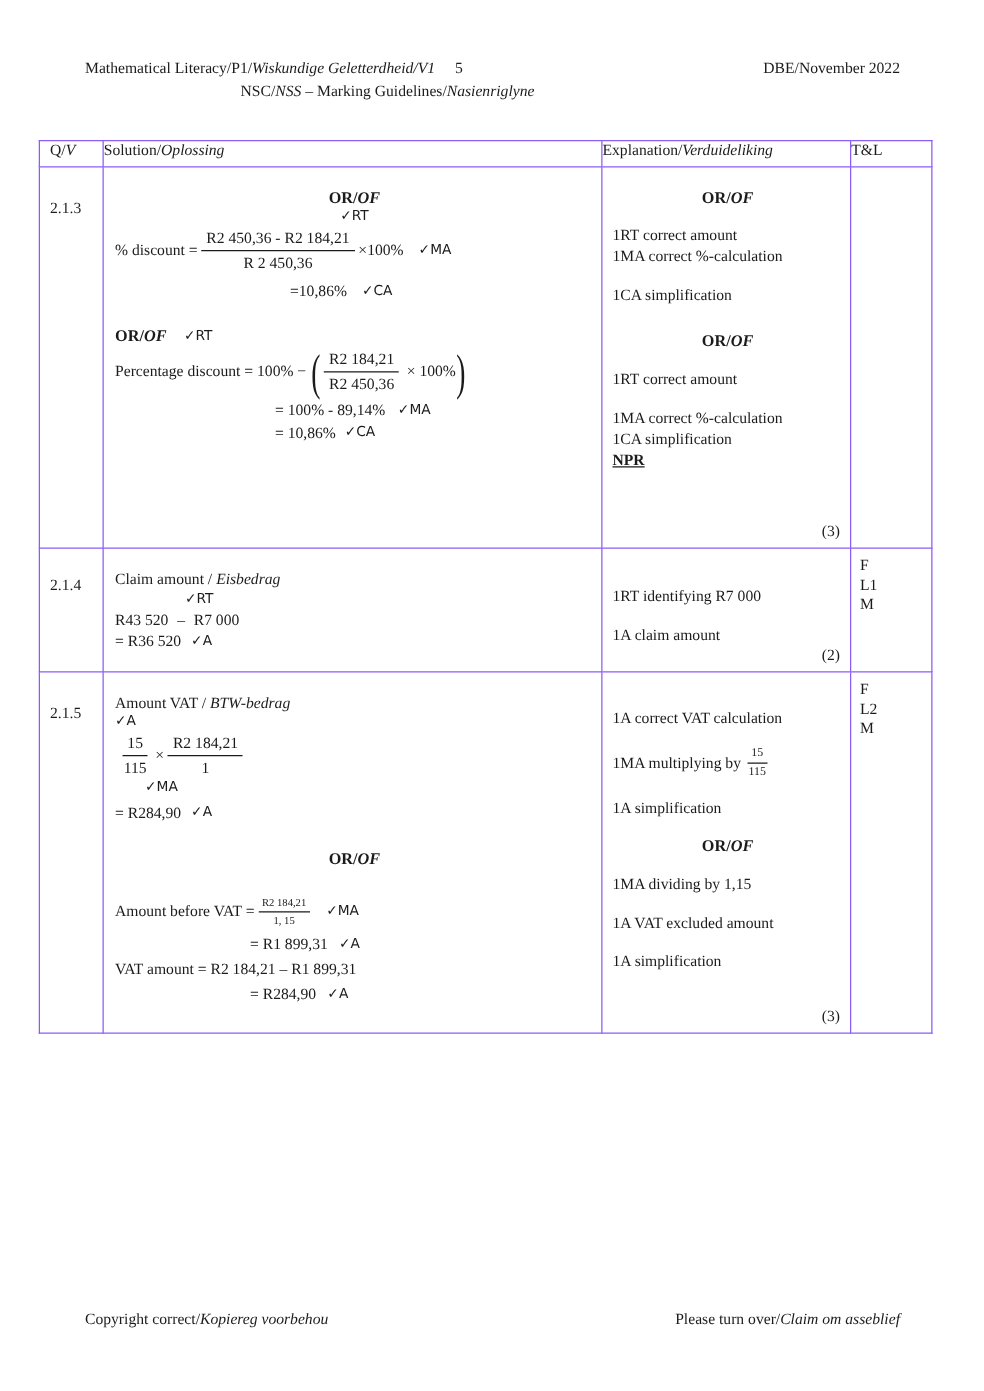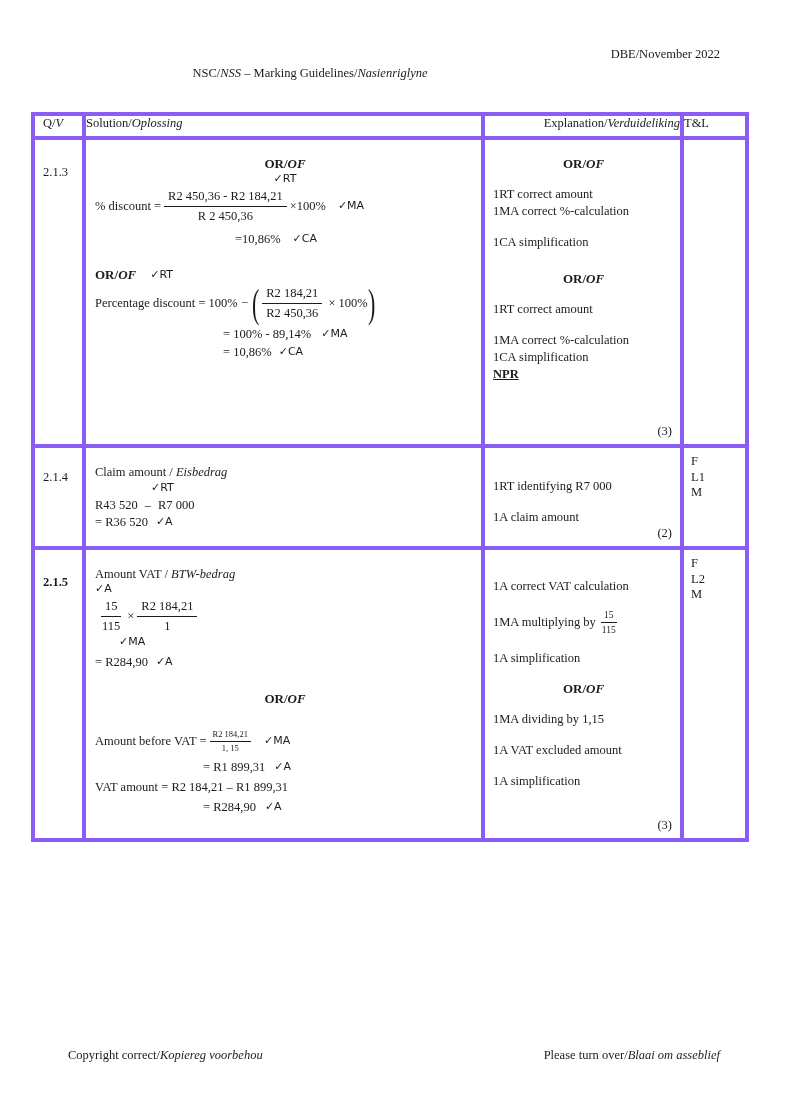--- a/index.html
+++ b/index.html
@@ -58,29 +58,29 @@
   
   .marking-table {
     position: absolute;
     top: 112px;
     left: 31px;
     width: 714px;
     border-collapse: collapse;
     table-layout: fixed;
   }
   .marking-table td, .marking-table th {
-    border: 4px solid #8b5cf6;
+    border: 1px solid #8b5cf6;
     vertical-align: top;
     padding: 0;
     font-size: 12.5px;
     font-weight: normal;
   }
   .col-qv  { width: 51px; }
   .col-sol { width: 399px; margin-top: 39px; }
-  .col-exp { width: 199px; text-align: right; }
+  .col-exp { width: 199px; }
   .col-tl  { width: 65px; }
 
   thead td {
     font-weight: bold;
     font-size: 13px;
     padding: 3px 4px 3px 6px;
     height: 20px;
   }
   thead td.col-qv { padding-left: 8px; }
 
@@ -182,20 +182,21 @@
     font-size: 12.5px;
   }
   .ftr-left { position: absolute; left: 0; top: 0; white-space: nowrap; }
   .ftr-right { position: absolute; right: 0; top: 0; white-space: nowrap; }
 </style>
 </head>
 <body>
 
 <div class="page-header">
   <div class="hdr-line1">
+    <span class="hdr-left"><span>Mathematical Literacy/P1/</span><span class="it">Wiskundige Geletterdheid/V1</span><span class="hdr-pageno">5</span></span>
     <span class="hdr-right">DBE/November 2022</span>
   </div>
   <div class="hdr-line2"><span>NSC/</span><span class="it">NSS</span><span> – Marking Guidelines/</span><span class="it">Nasienriglyne</span></div>
 </div>
 
 <table class="marking-table">
   <colgroup>
     <col class="col-qv">
       <col class="col-sol">
       <col class="col-exp">
@@ -320,21 +321,21 @@
       </td>
 
       <td class="cell-tl">
         <div>F</div>
         <div>L1</div>
         <div>M</div>
       </td>
     </tr>
 
     <tr>
-      <td class="cell-qv" style="padding-top:25px;font-weight:bold;">2.1.5</td>
+      <td class="cell-qv" style="padding-top:25px;">2.1.5</td>
 
       <td class="cell-sol" style="height:272px;">
         <div class="sp-sm"></div>
         <div style="line-height:16px;"><span>Amount VAT / </span><span class="it">BTW-bedrag</span></div>
         <div style="line-height:15px;"><span class="tick">✓A</span></div>
 
         <div class="mathrow" style="margin-top:1px;">
           <span class="frac">
             <span class="num">15</span>
             <span class="den">115</span>
@@ -412,14 +413,14 @@
         <div>L2</div>
         <div>M</div>
       </td>
     </tr>
 
   </tbody>
 </table>
 
 <div class="page-footer">
   <span class="ftr-left"><span>Copyright correct/</span><span class="it">Kopiereg voorbehou</span></span>
-  <span class="ftr-right"><span>Please turn over/</span><span class="it">Blaai om asseblief</span></span>
+  <span class="ftr-right"><span>Please turn over/</span><span class="it">Claim om asseblief</span></span>
 </div>
 
 </body></html>

